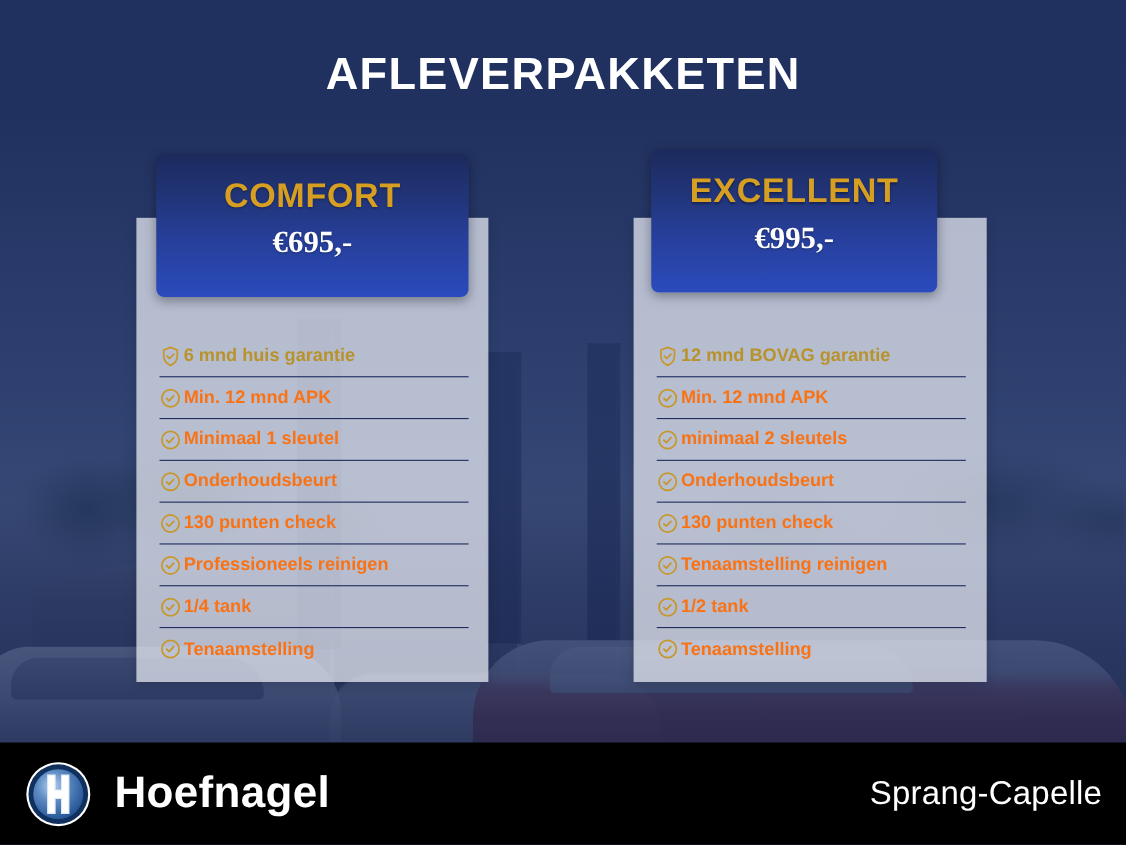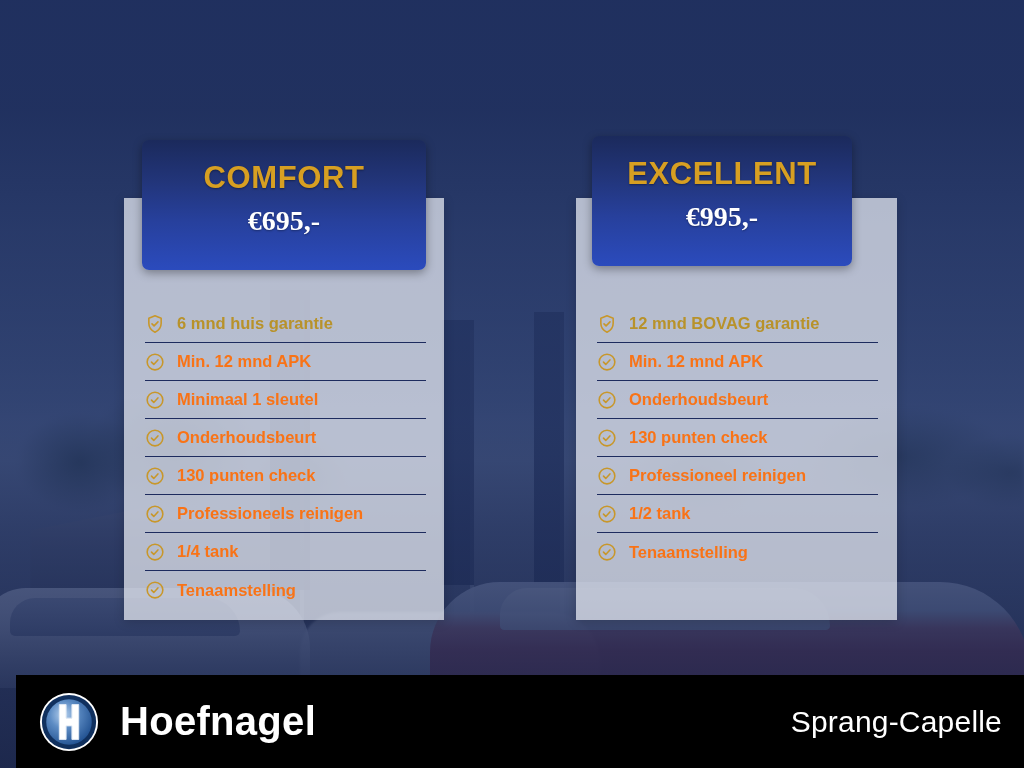--- a/index.html
+++ b/index.html
@@ -117,36 +117,36 @@
     text-shadow:0 1px 2px rgba(0,0,0,.35);
     font-family:Liberation Serif, serif;
   }
 
   .feature-list { position:absolute; }
   .feature-row {
     display:flex;
     align-items:center;
     height:38px;
     border-bottom:1.5px solid #1d2b5e;
-    gap:12px;
+    gap:2px;
     text-align:right;
   }
   .feature-row:last-child { border-bottom:none; }
   .feature-icon { width:20px; height:20px; flex:0 0 20px; display:block; }
   .feature-label {
     font-size:16.5px;
     font-weight:bold;
     color:#f97316;
     white-space:nowrap;
   }
   .feature-row.highlight .feature-label { color:#b8922a; }
 
   
   .footer {
-    position:absolute; left:16px; right:0; bottom:0;
+    position:absolute; left:0; right:0; bottom:0;
     height:93px;
     background:#000000;
     display:flex;
     align-items:center;
   }
   .footer-logo { margin-left:22px; width:62px; height:62px; flex:0 0 62px; }
   .footer-brand {
     color:#ffffff;
     font-size:40px;
     font-weight:bold;
@@ -175,20 +175,21 @@
     <div class="flag-pole" style="left:470px;top:330px;height:290px;"></div>
     <div class="flag" style="left:442px;top:320px;width:32px;height:265px;"></div>
     <div class="flag-pole" style="left:560px;top:320px;height:300px;"></div>
     <div class="flag" style="left:534px;top:312px;width:30px;height:272px;"></div>
     <div class="bg-car-left"></div>
     <div class="bg-car-mid"></div>
     <div class="bg-car-right"></div>
   </div>
   <div class="bg-overlay"></div>
 
+  <div class="page-title">AFLEVERPAKKETEN</div>
 
   <div class="card">
     <div class="card-panel" style="left:124px; top:198px; width:320px; height:422px;"></div>
 
     <div class="card-header" style="left:142px; top:140px; width:284px; height:130px;">
       <div class="card-name">COMFORT</div>
       <div class="card-price">€695,-</div>
     </div>
 
     <div class="feature-list" style="left:145px; top:305px; width:281px;">
@@ -298,20 +299,29 @@
       <div class="feature-row">
         <span class="feature-icon">
           <svg viewBox="0 0 24 24" width="20" height="20" fill="none" stroke="#c8972a" stroke-width="1.9" stroke-linecap="round" stroke-linejoin="round">
             <circle cx="12" cy="12" r="9.4"></circle>
               <path d="M7.8 12.2l2.7 2.7 5-5.4"></path>
           </svg>
         </span>
         <span class="feature-label">Min. 12 mnd APK</span>
       </div>
 
+      <div class="feature-row">
+        <span class="feature-icon">
+          <svg viewBox="0 0 24 24" width="20" height="20" fill="none" stroke="#c8972a" stroke-width="1.9" stroke-linecap="round" stroke-linejoin="round">
+            <circle cx="12" cy="12" r="9.4"></circle>
+              <path d="M7.8 12.2l2.7 2.7 5-5.4"></path>
+          </svg>
+        </span>
+        <span class="feature-label">minimaal 2 sleutels</span>
+      </div>
 
       <div class="feature-row">
         <span class="feature-icon">
           <svg viewBox="0 0 24 24" width="20" height="20" fill="none" stroke="#c8972a" stroke-width="1.9" stroke-linecap="round" stroke-linejoin="round">
             <circle cx="12" cy="12" r="9.4"></circle>
               <path d="M7.8 12.2l2.7 2.7 5-5.4"></path>
           </svg>
         </span>
         <span class="feature-label">Onderhoudsbeurt</span>
       </div>
@@ -326,21 +336,21 @@
         <span class="feature-label">130 punten check</span>
       </div>
 
       <div class="feature-row">
         <span class="feature-icon">
           <svg viewBox="0 0 24 24" width="20" height="20" fill="none" stroke="#c8972a" stroke-width="1.9" stroke-linecap="round" stroke-linejoin="round">
             <circle cx="12" cy="12" r="9.4"></circle>
               <path d="M7.8 12.2l2.7 2.7 5-5.4"></path>
           </svg>
         </span>
-        <span class="feature-label">Professioneel reinigen</span>
+        <span class="feature-label">Tenaamstelling reinigen</span>
       </div>
 
       <div class="feature-row">
         <span class="feature-icon">
           <svg viewBox="0 0 24 24" width="20" height="20" fill="none" stroke="#c8972a" stroke-width="1.9" stroke-linecap="round" stroke-linejoin="round">
             <circle cx="12" cy="12" r="9.4"></circle>
               <path d="M7.8 12.2l2.7 2.7 5-5.4"></path>
           </svg>
         </span>
         <span class="feature-label">1/2 tank</span>

